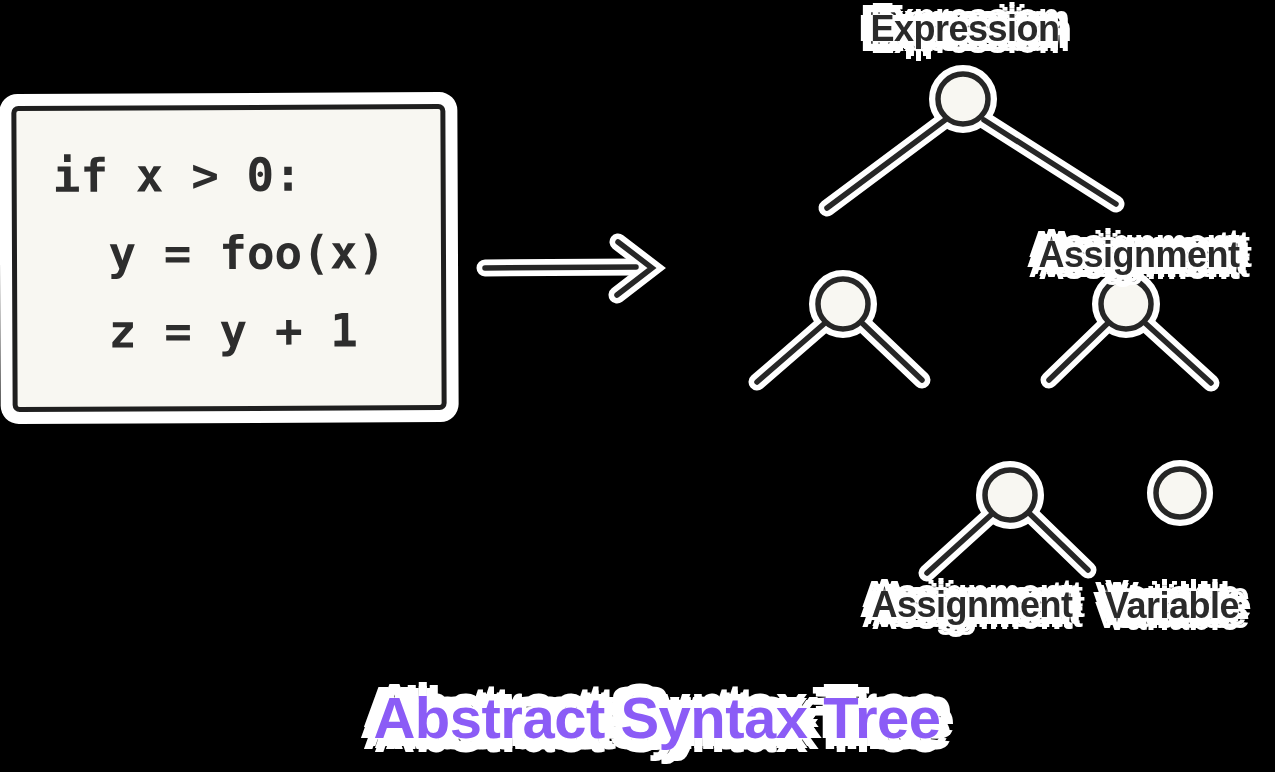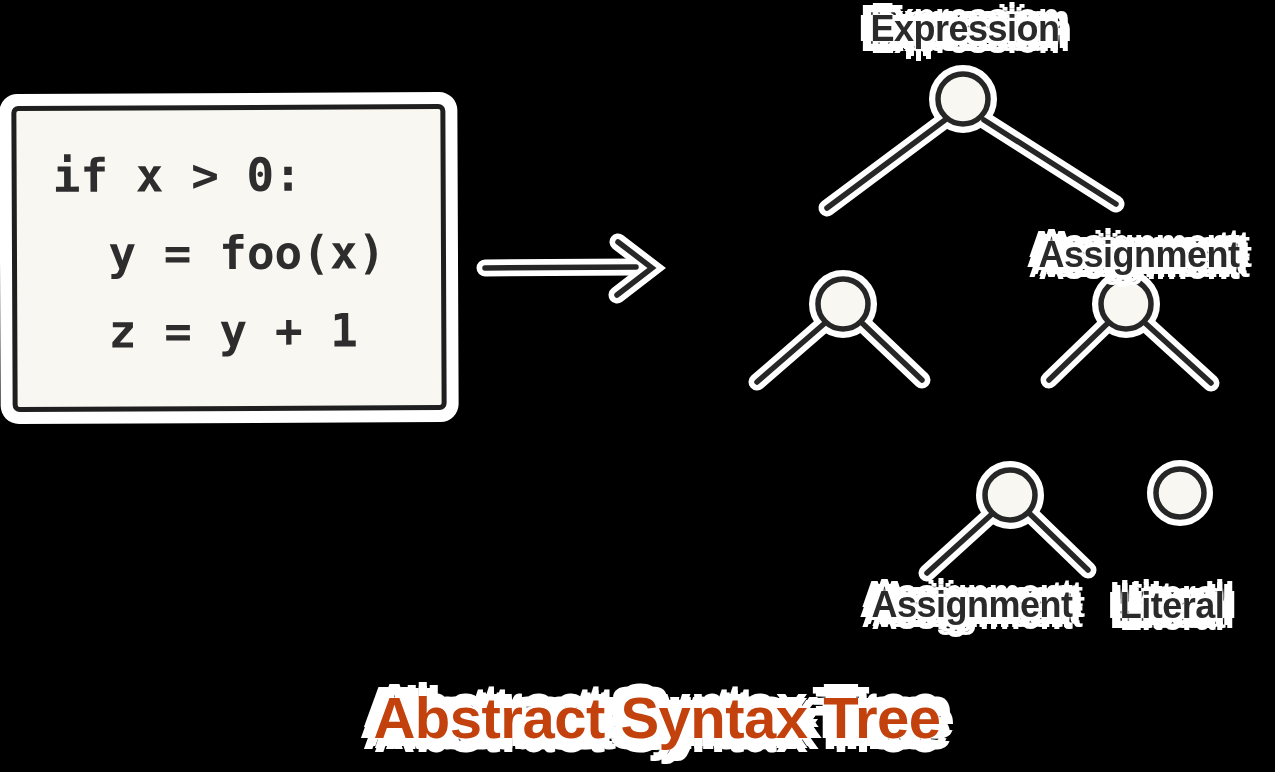--- a/index.html
+++ b/index.html
@@ -61,21 +61,21 @@
       7px 7px 0 #fff, -7px 7px 0 #fff, 7px -7px 0 #fff, -7px -7px 0 #fff,
       12px 0 0 #fff, -12px 0 0 #fff, 0 12px 0 #fff, 0 -12px 0 #fff,
       10px 10px 0 #fff, -10px 10px 0 #fff, 10px -10px 0 #fff, -10px -10px 0 #fff;
   }
   .caption {
     position: absolute;
     z-index: 2;
     transform: translateX(-50%);
     left: 657px;
     top: 688px;
-    color: #c2410c;
+    color: #8b5cf6;
     font-weight: bold;
     font-size: 58px;
     line-height: 60px;
     letter-spacing: -0.5px;
     white-space: nowrap;
     text-shadow:
       0 0 6px #fff, 0 0 6px #fff,
       10px 0 0 #fff, -10px 0 0 #fff, 0 10px 0 #fff, 0 -10px 0 #fff,
       8px 8px 0 #fff, -8px 8px 0 #fff, 8px -8px 0 #fff, -8px -8px 0 #fff,
       14px 0 0 #fff, -14px 0 0 #fff, 0 14px 0 #fff, 0 -14px 0 #fff,
@@ -166,17 +166,17 @@
 
   <div class="tree-label" style="left:965px; top:6px;">Expression</div>
 
 
   <div class="tree-label" style="left:1139px; top:232px;">Assignment</div>
 
 
 
   <div class="tree-label" style="left:972px; top:582px;">Assignment</div>
 
-  <div class="tree-label" style="left:1172px; top:583px;">Literal</div>
+  <div class="tree-label" style="left:1172px; top:583px;">Variable</div>
 
   <div class="caption">Abstract Syntax Tree</div>
 
 </div>
 
 </body></html>

